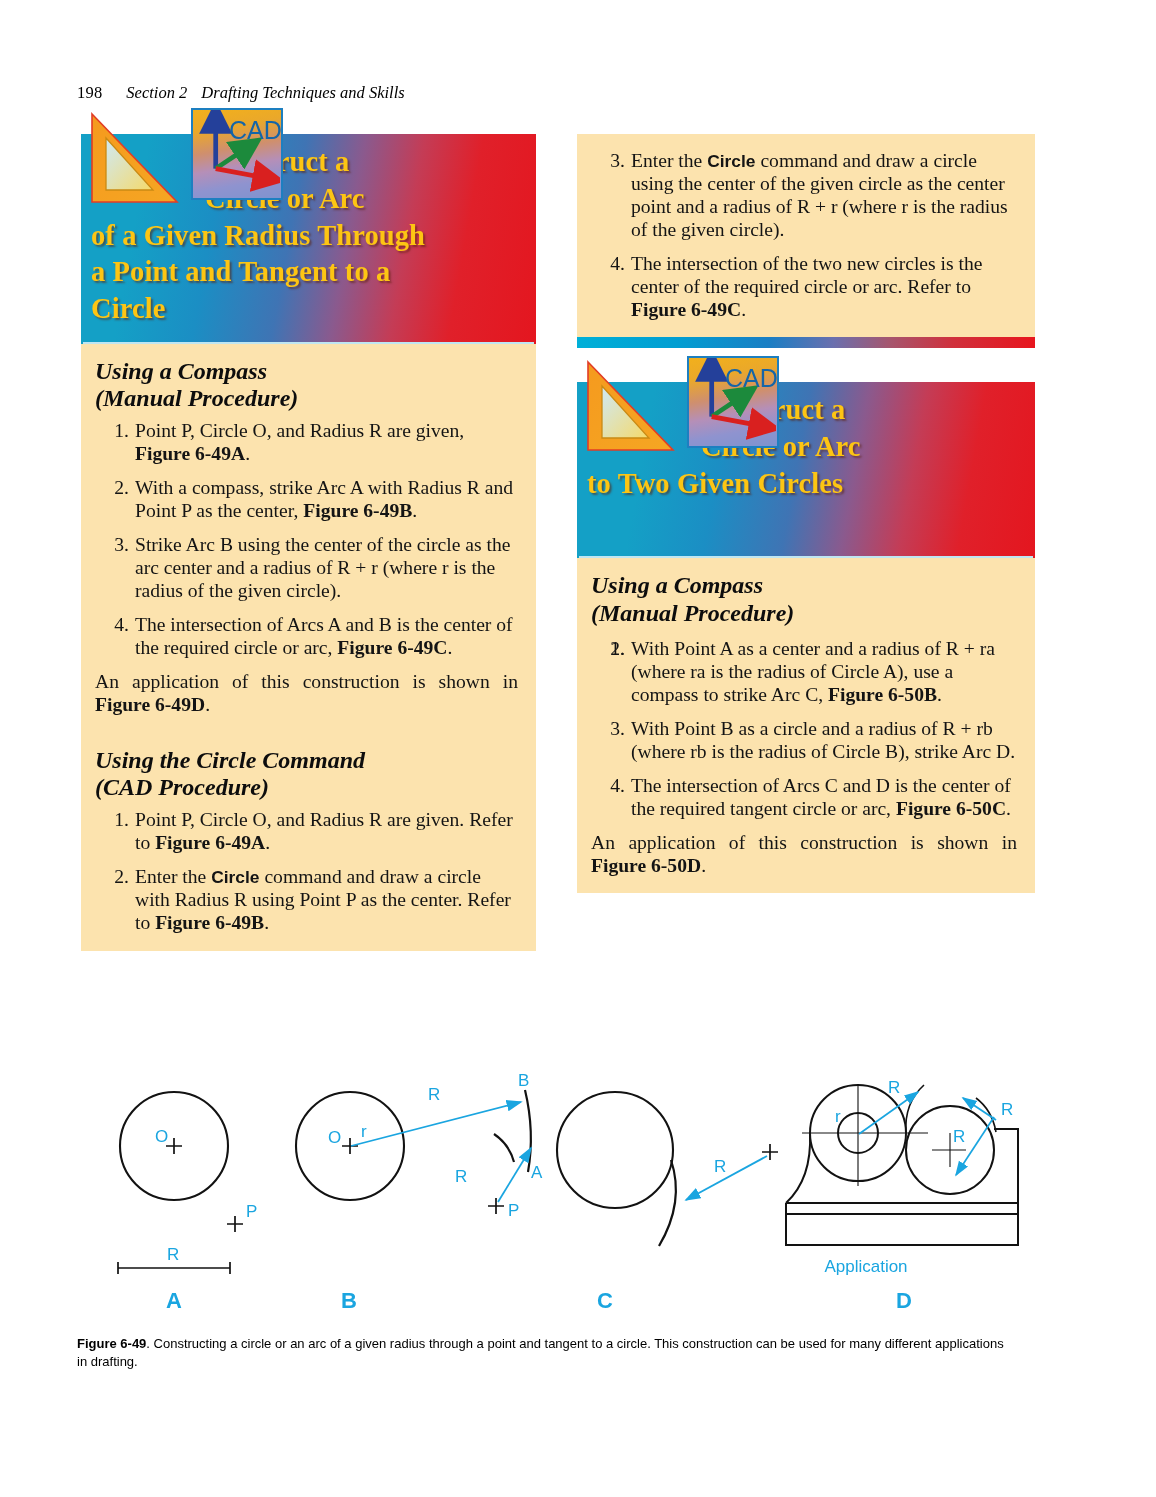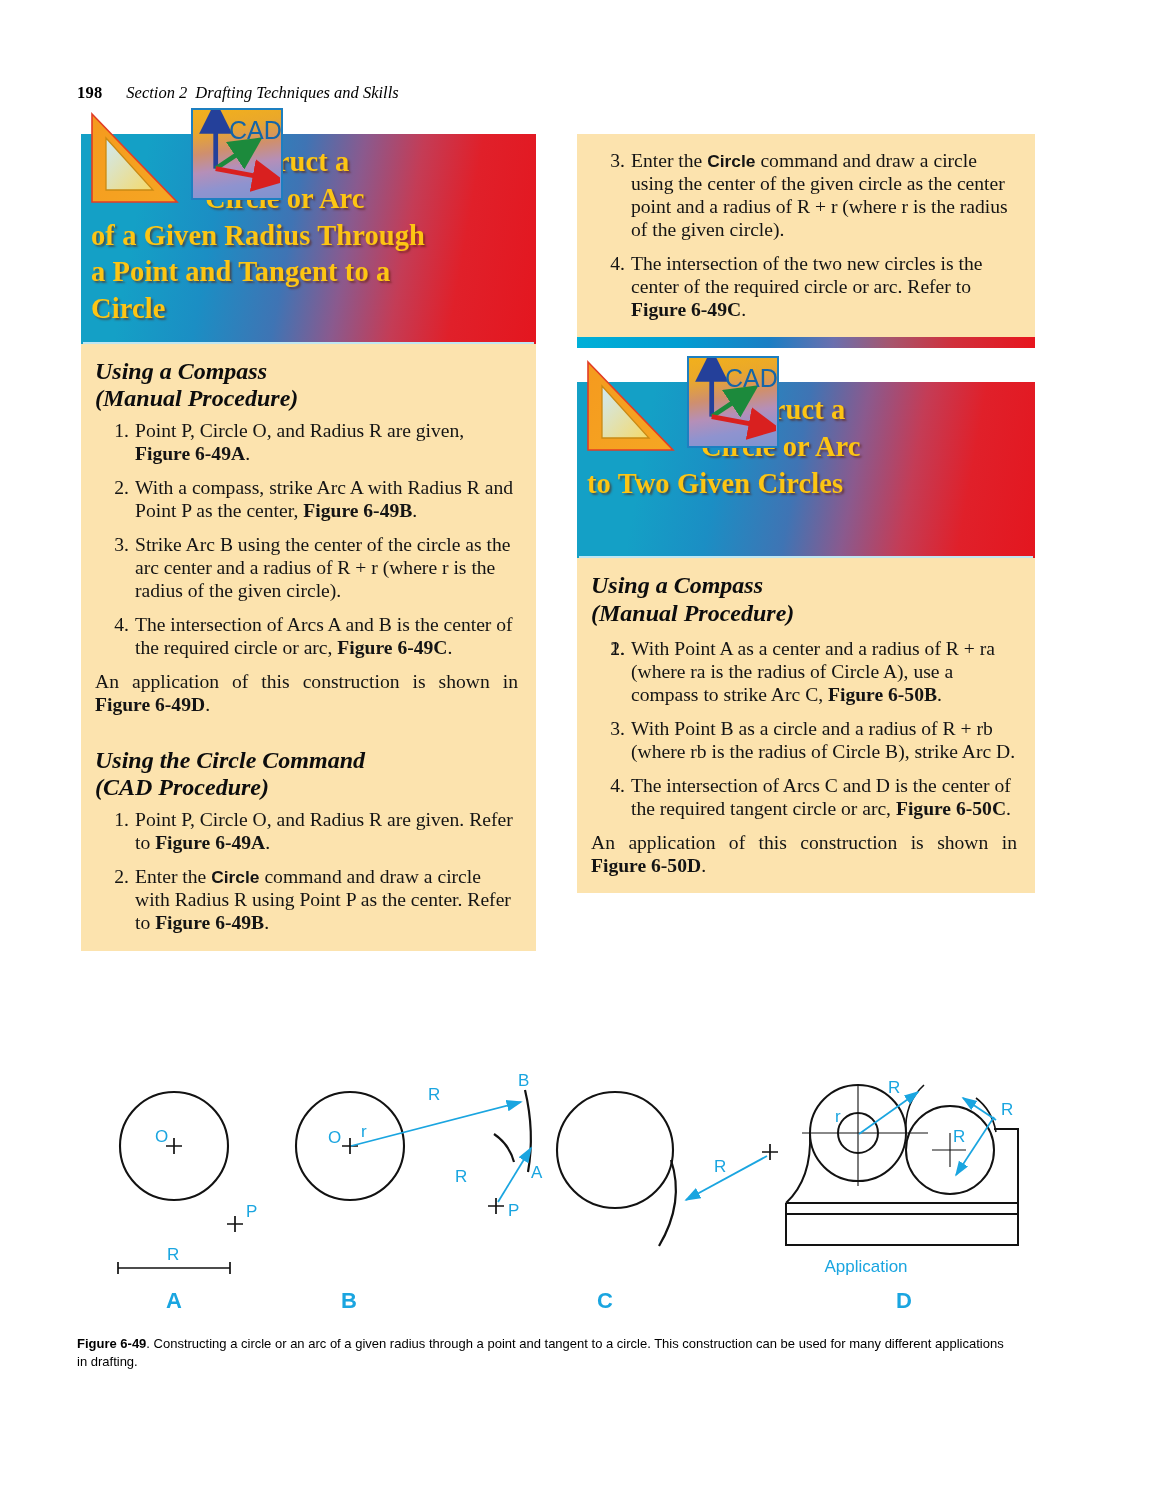--- a/index.html
+++ b/index.html
@@ -8,23 +8,23 @@
     background:#ffffff;
     font-family:"Liberation Serif", serif;
     position:relative;
     overflow:hidden;
   }
   .page{position:absolute; left:0; top:0; width:1156px; height:1497px;}
 
   
   .runhead{position:absolute; left:77px; top:83px; width:600px; height:22px;
            display:flex; align-items:baseline; gap:0;}
-  .runhead .pgno{font-weight:bold; font-size:16.5px; color:#000; letter-spacing:.2px;}
+  .runhead .pgno{font-weight:normal; font-size:16.5px; color:#000; letter-spacing:.2px;}
   .runhead .sect{font-style:italic; font-size:16.5px; color:#000; margin-left:24px;}
-  .runhead .sdesc{font-style:italic; font-size:16.5px; color:#000; margin-left:8px;}
+  .runhead .sdesc{font-style:italic; font-size:16.5px; color:#000; margin-left:14px;}
 
   
   .col-left{position:absolute; left:81px; top:134px; width:455px;}
   .col-right{position:absolute; left:577px; top:134px; width:458px;}
 
   
   .banner{position:relative; width:100%;
     background:linear-gradient(100deg,#14a0c6 0%,#14a0c6 14%,#1b8ec4 30%,#3f74b4 46%,#8a5a8e 58%,#c43c56 70%,#e0202a 82%,#e4161f 100%);
     box-sizing:border-box;}
   .banner-2{position:relative; width:100%;

